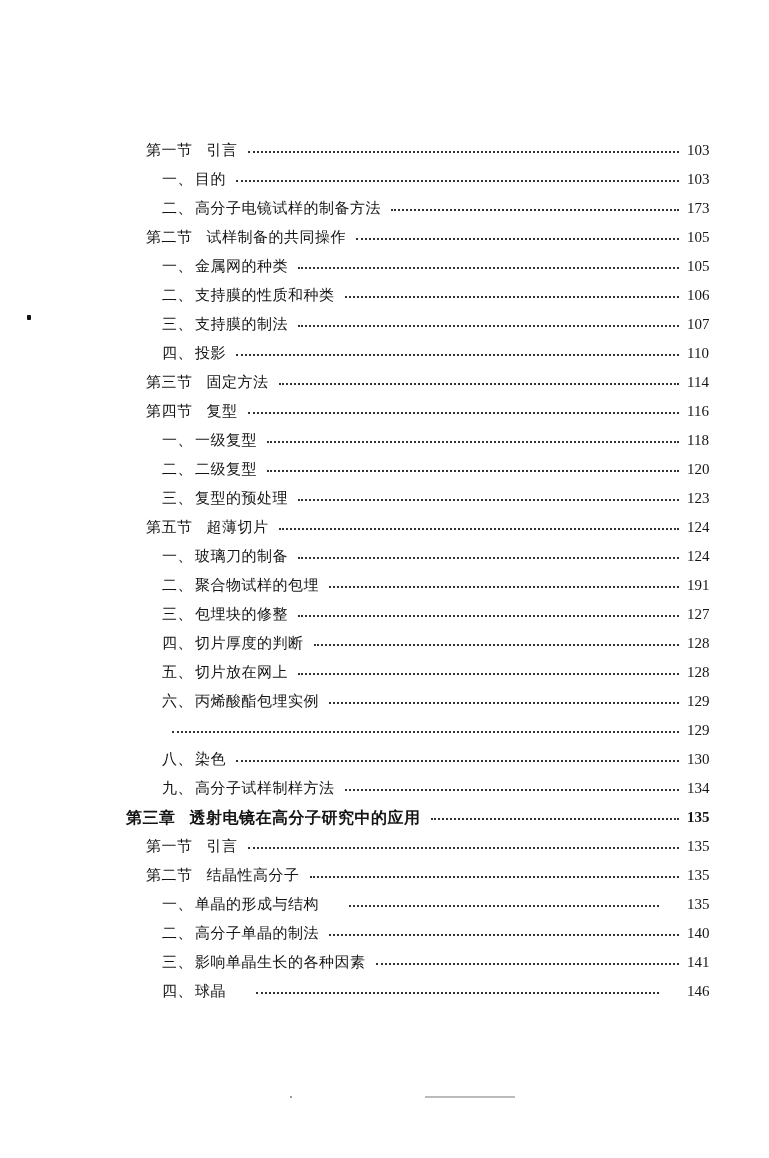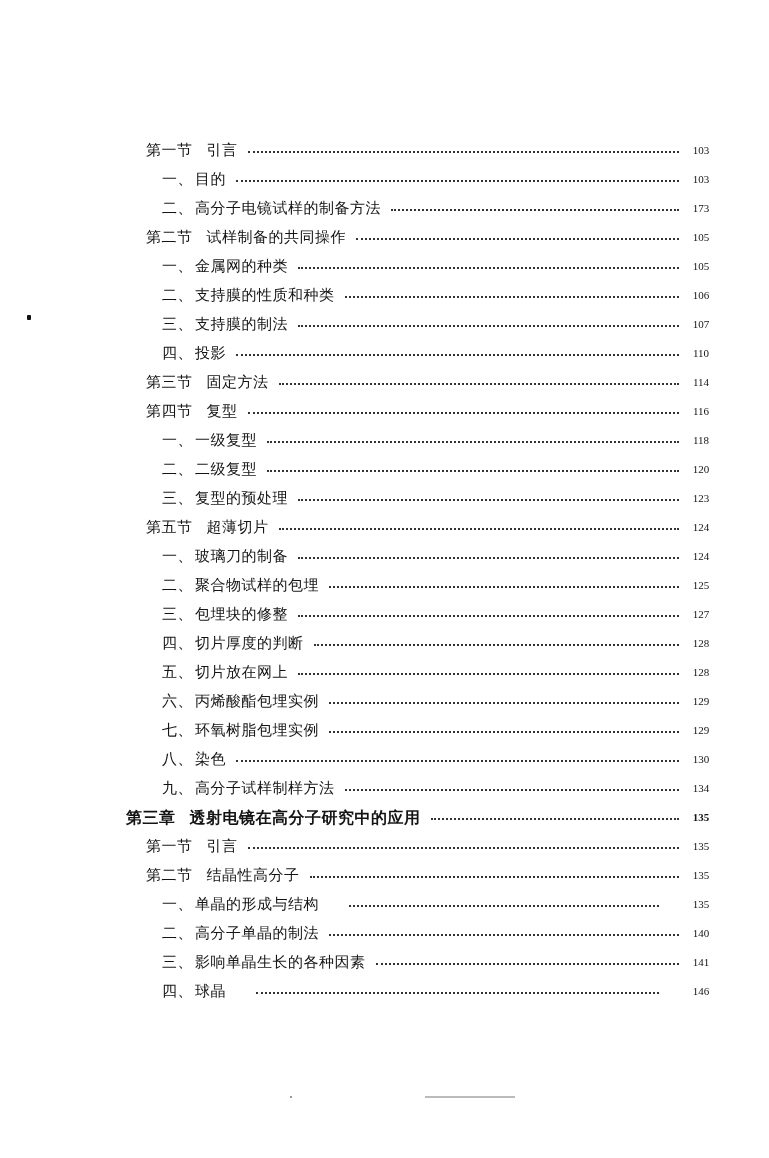--- a/index.html
+++ b/index.html
@@ -8,22 +8,22 @@
   .page { position: absolute; left: 0; top: 0; width: 769px; height: 1158px; }
   .toc { position: absolute; left: 0; top: 136px; width: 769px; }
   .row { position: absolute; height: 29px; display: flex; align-items: center;
          right: 54px; font-size: 15px; line-height: 29px; }
   .row .label { white-space: nowrap; letter-spacing: 0.5px; }
   .row .label .num { margin-right: 14px; }
   .row .leader { flex: 1; margin: 0 8px 0 10px; height: 29px; overflow: hidden;
                  position: relative; }
   .row .leader::before { content: ""; position: absolute; left: 0; right: 0; top: 15px;
                  border-bottom: 2px dotted #333; }
-  .row .page-no { font-family: "Liberation Serif", serif; font-size: 11px; width: 28px;
-                  text-align: center; }
+  .row .page-no { font-family: "Liberation Serif", serif; font-size: 15px; width: 28px;
+                  text-align: left; }
   .lvl-section { left: 146px; }
   .lvl-item { left: 162px; }
   .lvl-chapter { left: 126px; font-weight: bold; font-size: 16px; }
   .lvl-chapter .label { font-family: "DejaVu Sans", sans-serif; font-weight: bold; }
   .speck { position: absolute; left: 27px; top: 315px; width: 4px; height: 5px;
            background: #111; border-radius: 1px; }
   .footer-mark { position: absolute; top: 1096px; height: 2px; background: #999; }
 </style>
 </head>
 <body>
@@ -102,21 +102,21 @@
         <span class="page-no">124</span>
       </div>
       <div class="row lvl-item" style="top: 406px;">
         <span class="label"><span class="num" style="margin-right: 2px;">一、</span><span>玻璃刀的制备</span></span>
         <span class="leader"></span>
         <span class="page-no">124</span>
       </div>
       <div class="row lvl-item" style="top: 435px;">
         <span class="label"><span class="num" style="margin-right: 2px;">二、</span><span>聚合物试样的包埋</span></span>
         <span class="leader"></span>
-        <span class="page-no">125</span>
+        <span class="page-no">191</span>
       </div>
       <div class="row lvl-item" style="top: 464px;">
         <span class="label"><span class="num" style="margin-right: 2px;">三、</span><span>包埋块的修整</span></span>
         <span class="leader"></span>
         <span class="page-no">127</span>
       </div>
       <div class="row lvl-item" style="top: 493px;">
         <span class="label"><span class="num" style="margin-right: 2px;">四、</span><span>切片厚度的判断</span></span>
         <span class="leader"></span>
         <span class="page-no">128</span>
@@ -125,21 +125,20 @@
         <span class="label"><span class="num" style="margin-right: 2px;">五、</span><span>切片放在网上</span></span>
         <span class="leader"></span>
         <span class="page-no">128</span>
       </div>
       <div class="row lvl-item" style="top: 551px;">
         <span class="label"><span class="num" style="margin-right: 2px;">六、</span><span>丙烯酸酯包埋实例</span></span>
         <span class="leader"></span>
         <span class="page-no">129</span>
       </div>
       <div class="row lvl-item" style="top: 580px;">
-        <span class="label"><span class="num" style="margin-right: 2px;">七、</span><span>环氧树脂包埋实例</span></span>
         <span class="leader"></span>
         <span class="page-no">129</span>
       </div>
       <div class="row lvl-item" style="top: 609px;">
         <span class="label"><span class="num" style="margin-right: 2px;">八、</span><span>染色</span></span>
         <span class="leader"></span>
         <span class="page-no">130</span>
       </div>
       <div class="row lvl-item" style="top: 638px;">
         <span class="label"><span class="num" style="margin-right: 2px;">九、</span><span>高分子试样制样方法</span></span>

